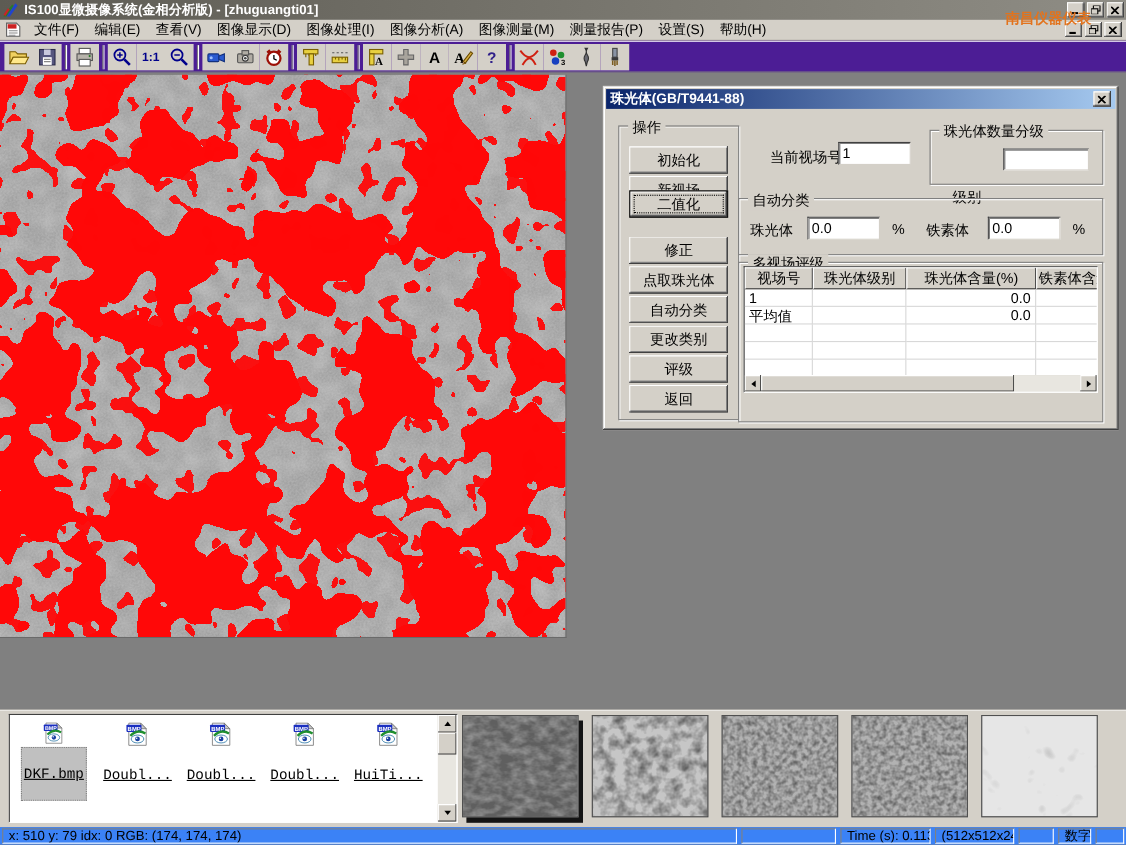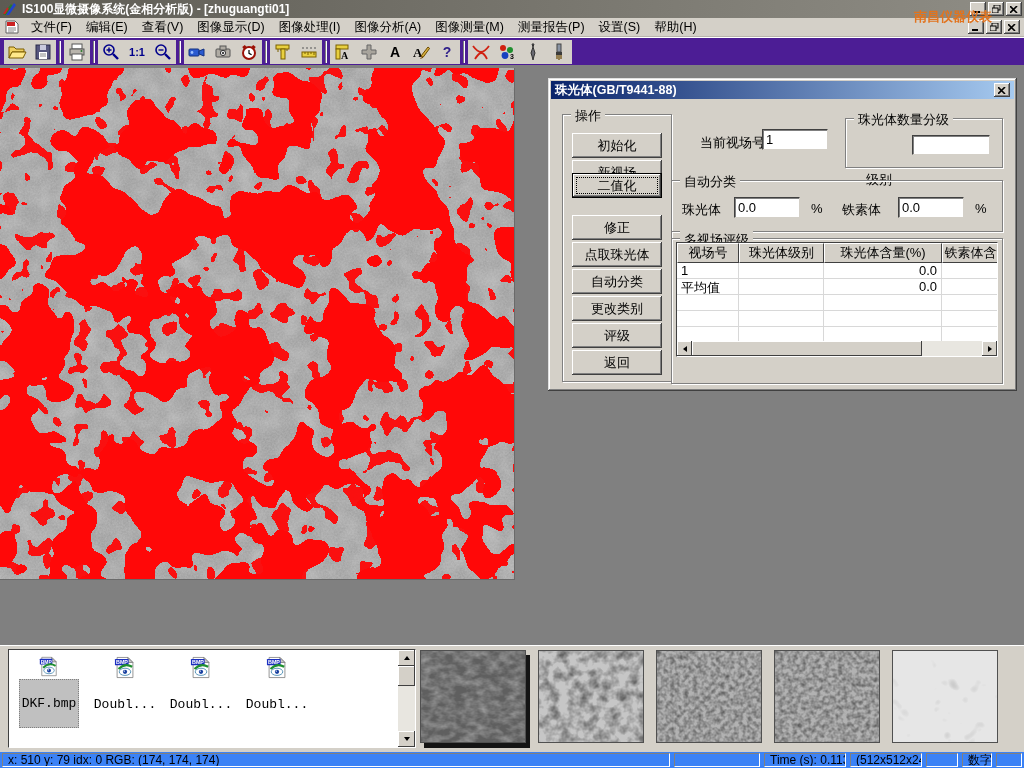--- a/index.html
+++ b/index.html
@@ -73,21 +73,21 @@
   .tri-u { width:0; height:0; border-left:3px solid transparent; border-right:3px solid transparent; border-bottom:4px solid #000; }
   .tri-d { width:0; height:0; border-left:3px solid transparent; border-right:3px solid transparent; border-top:4px solid #000; }
 
   
   .filepanel { position:absolute; left:0; top:645px; width:1024px; height:107px; background:#d4d0c8;
                box-shadow: inset 0 1px 0 #fff; }
   .filelist { position:absolute; left:8px; top:4px; width:408px; height:99px; background:#fff;
               border:1px solid; border-color:#404040 #fff #fff #404040; overflow:hidden; }
   .fl-items { position:absolute; left:2px; top:2px; width:385px; height:200px; display:flex; flex-wrap:wrap; }
   .file-item { width:76px; height:72px; display:flex; flex-direction:column; align-items:center; margin-top:4px; }
-  .file-name { font-size:13px; font-family:"Liberation Mono","DejaVu Sans Mono",monospace; margin-top:2px; padding:16px 2px; white-space:nowrap; }
+  .file-name { font-size:13px; font-family:"Liberation Mono","DejaVu Sans Mono",monospace; margin-top:2px; padding:16px 2px; white-space:nowrap;text-decoration:underline; }
   .file-name.sel { background:#c0c0c0; border:1px dotted #808080; }
   .vscroll { position:absolute; right:0; top:0; width:17px; height:97px; background:#e8e6e0; }
   .vscroll .sb-btn { width:17px; height:16px; }
   .vthumb { position:absolute; left:0; top:16px; width:17px; height:20px; background:#d4d0c8;
             box-shadow: inset -1px -1px 0 #404040, inset 1px 1px 0 #fff; }
   .thumb { position:absolute; top:5px; width:106px; height:93px; border:1px solid #505050; background:#999; }
   .thumb.shadowed { box-shadow:4px 5px 0 #141414; }
 
   
   .statusbar { position:absolute; left:0; top:752px; width:1024px; height:16px; background:#3b82f6; font-size:12px; }
@@ -481,20 +481,26 @@
             <use href="#icon-bmp"></use>
           </svg>
         <span class="file-name">Doubl...</span>
       </div>
       <div class="file-item">
         <svg width="34" height="34">
             <use href="#icon-bmp"></use>
           </svg>
         <span class="file-name">Doubl...</span>
       </div>
+      <div class="file-item">
+        <svg width="34" height="34">
+            <use href="#icon-bmp"></use>
+          </svg>
+        <span class="file-name">HuiTi...</span>
+      </div>
 
     </div>
     <div class="vscroll">
       <div class="sb-btn" style="position:absolute; top:0;">
           <span class="tri-u"></span>
         </div>
       <div class="vthumb"></div>
       <div class="sb-btn" style="position:absolute; bottom:0;">
           <span class="tri-d"></span>
         </div>

